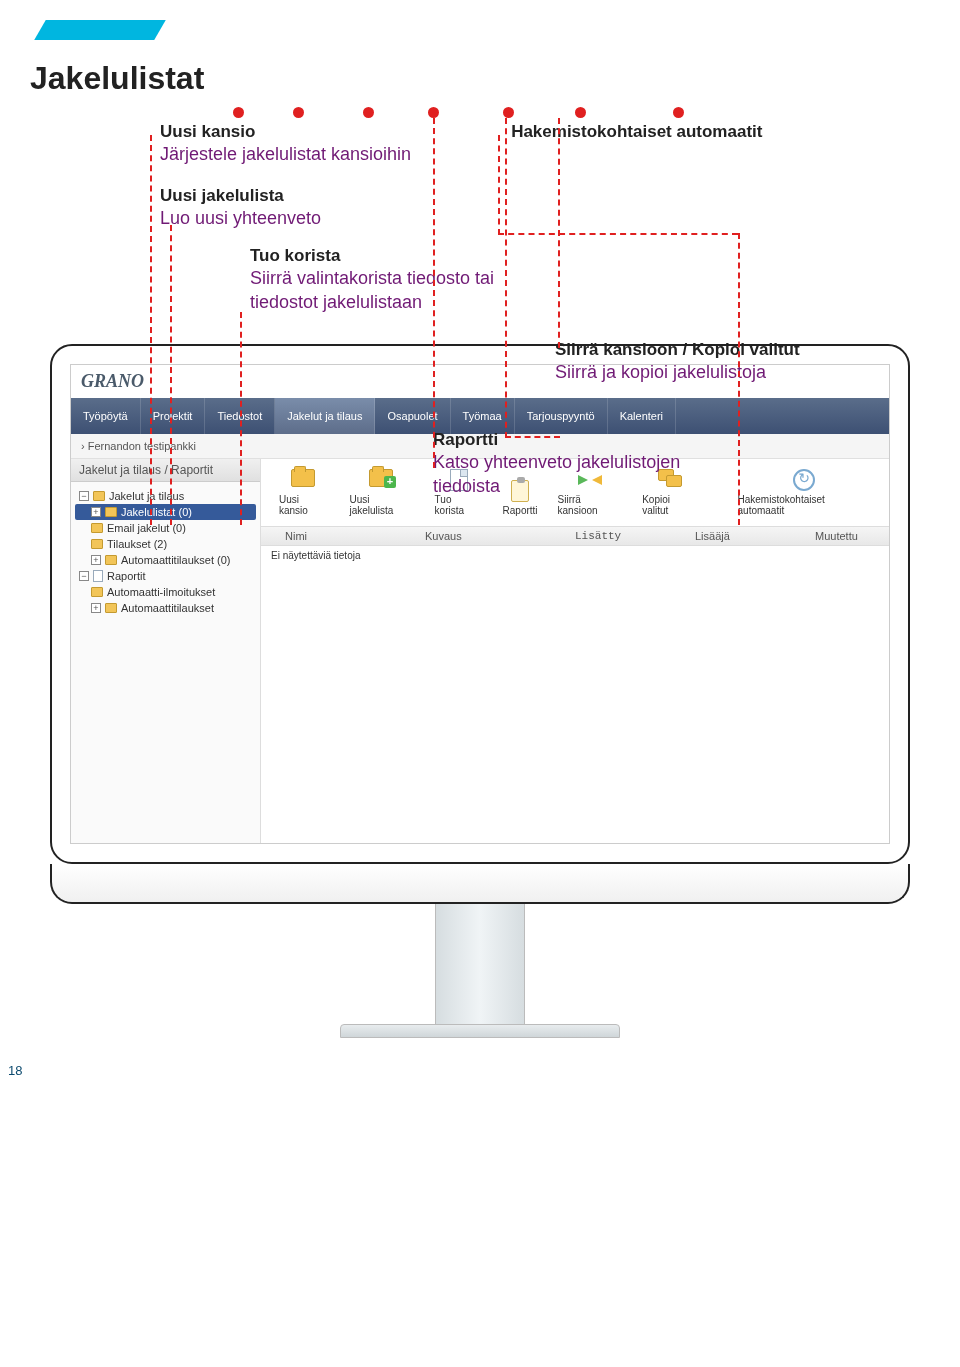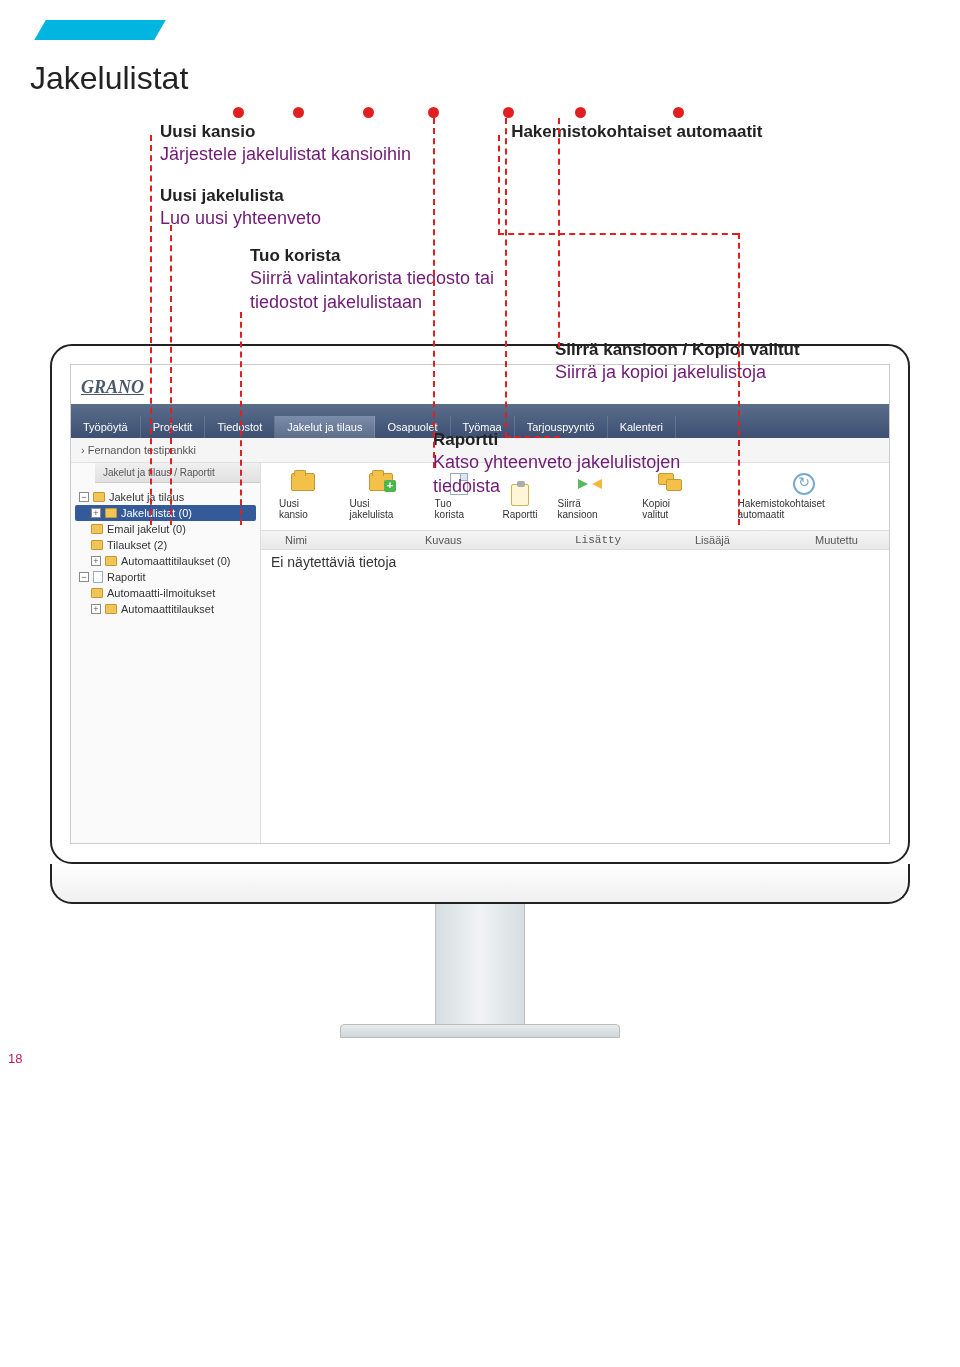--- a/index.html
+++ b/index.html
@@ -9,54 +9,52 @@
     width: 960px;
     margin: 0 auto;
     position: relative;
     color: #333;
   }
   .page { position: relative; padding: 20px 30px 40px 30px; }
   .accent-bar {
     width: 120px; height: 20px; background: #00b6e0;
     transform: skewX(-30deg); margin-bottom: 20px; margin-left: 10px;
   }
-  h1.title { font-size: 32px; font-weight: 400; color: #222; margin-bottom: 25px; }
+  h1.title { font-size: 32px; font-weight: 700; color: #222; margin-bottom: 25px; }
   .callouts-top { display: flex; gap: 40px; margin-left: 130px; margin-bottom: 15px; }
   .callouts-col { display: flex; flex-direction: column; gap: 20px; }
   .callout .ct { font-weight: 700; font-size: 17px; color: #222; }
   .callout .cd { font-size: 18px; color: #701a75; max-width: 280px; line-height: 1.35; }
   .callout-center { margin-left: 220px; margin-bottom: 30px; }
   .monitor {
     margin: 0 auto; width: 860px;
     border: 2px solid #222; border-radius: 22px;
     background: #fff; padding: 18px;
   }
   .screen {
     border: 1px solid #ccc; background: #fff;
     height: 480px; position: relative; overflow: hidden;
     font-family: Tahoma, Arial, sans-serif; font-size: 11px; color: #333;
   }
   .logo {
     font-family: Georgia, serif; font-style: italic; font-weight: bold;
     font-size: 18px; padding: 6px 10px; color: #4a5a6a;
-    text-decoration: underline;
-    margin-top: 6px;
   }
   .app-nav {
     background: linear-gradient(#5a6d8a, #3d5073);
     display: flex; align-items: center; color: #fff;
   }
   .app-nav .tab {
-    padding: 5px 12px; font-size: 11px; border-right: 1px solid rgba(255,255,255,0.15); margin-top: 12px;
+    padding: 12px 12px; font-size: 11px; border-right: 1px solid rgba(255,255,255,0.15);
   }
   .app-nav .tab.active { background: linear-gradient(#7a8daa, #5d6d8a); }
   .breadcrumb { padding: 6px 10px; font-size: 11px; color: #555; background: #f5f5f5; border-bottom: 1px solid #e0e0e0;}
   .body-area { display: flex; height: calc(100% - 70px); }
   .sidebar { width: 190px; border-right: 1px solid #ddd; background: #fafafa; }
-  .sidebar-header { background: linear-gradient(#f0f0f0,#e0e0e0); padding: 4px 8px; font-size: 10px; color: #555; border-bottom: 1px solid #ccc; margin-left: 24px;}
+  .sidebar-header { background: linear-gradient(#f0f0f0,#e0e0e0); padding: 4px 8px; font-size: 12px; color: #555; border-bottom: 1px solid #ccc;}
   .tree { padding: 6px 4px; }
   .tree-item { display: flex; align-items: center; gap: 4px; padding: 2px 4px; font-size: 11px; color: #333; }
   .tree-item.lv1 { padding-left: 16px; }
   .tree-item.selected { background: #355a9a; color: #fff; border-radius: 2px; }
   .tree-item .fico { width: 12px; height: 10px; background: #f2c558; border: 1px solid #c49a30; border-radius: 1px; display: inline-block;}
   .tree-item .dico { width: 10px; height: 12px; background: #fff; border: 1px solid #9ab; display:inline-block;}
   .tree-item .exico { width: 10px; height: 10px; border: 1px solid #888; display: inline-flex; align-items: center; justify-content: center; font-size: 9px; color:#555; background:#fff;}
   .content { flex: 1; background: #fff; }
   .toolbar { display: flex; gap: 20px; padding: 10px 18px 4px 18px; align-items: flex-end; }
   .tb-item { display: flex; flex-direction: column; align-items: center; gap: 3px; font-size: 10px; color: #333;}
@@ -73,34 +71,34 @@
   .arrows-icon::before { left:0; top:6px; border-left:10px solid #5ab85a; border-top:5px solid transparent; border-bottom:5px solid transparent;}
   .arrows-icon::after { right:0; top:6px; border-right:10px solid #f0b93a; border-top:5px solid transparent; border-bottom:5px solid transparent;}
   .copy-icon { position: relative; width:24px; height:20px; margin:0 auto;}
   .copy-icon .a, .copy-icon .b { position:absolute; width:16px; height:12px; background:#f3c04a; border:1px solid #c49a30; border-radius:2px;}
   .copy-icon .a { top:0; left:0;}
   .copy-icon .b { top:6px; left:8px;}
   .sync-icon { width:22px; height:22px; border:2px solid #7aa9d0; border-radius:50%; position:relative; margin:0 auto;}
   .sync-icon::before { content:"↻"; position:absolute; left:3px; top:-1px; color:#7aa9d0; font-size:14px;}
   .table-hdr { display: flex; background: linear-gradient(#f5f5f5,#e8e8e8); border-top: 1px solid #ddd; border-bottom: 1px solid #ddd; margin-top: 6px;}
   .table-hdr .col { padding: 3px 8px; font-size: 11px; color: #555;}
-  .empty-row { padding: 4px 10px; font-size: 14px; color: #333; background: #fff;}
+  .empty-row { padding: 4px 10px; font-size: 10px; color: #333; background: #fff;}
   .red-dot { position:absolute; width:11px; height:11px; background:#e02020; border-radius:50%; z-index: 30;}
   .dashed-v { position:absolute; border-left:2px dashed #e02020; z-index: 25;}
   .dashed-h { position:absolute; border-top:2px dashed #e02020; z-index: 25;}
   .callouts-bottom { }
   .callout-block { margin-bottom: 25px; }
   .monitor-base {
     margin: 0 auto; width: 860px; height: 40px;
     border: 2px solid #222; border-top: none;
     border-radius: 0 0 22px 22px; background: linear-gradient(#fff,#f0f0f0);
   }
   .stand-neck { width: 90px; height: 120px; background: linear-gradient(90deg,#d6dde0,#f0f4f6,#d6dde0); margin: 0 auto; border-left:1px solid #bbb; border-right:1px solid #bbb;}
   .stand-foot { width: 280px; height: 14px; background: linear-gradient(#e8ecee,#cfd6d9); margin: 0 auto; border-radius: 4px 4px 0 0; border:1px solid #bbb;}
-  .page-num { position: absolute; left: 8px; bottom: 12px; font-size: 13px; color: #be185d; }
+  .page-num { position: absolute; left: 8px; bottom: 0; font-size: 13px; color: #0c4a6e; }
 </style>
 </head>
 <body>
 
 <div class="page">
   <div class="accent-bar"></div>
   <h1 class="title">Jakelulistat</h1>
 
   <div class="callouts-top">
     <div class="callouts-col">

